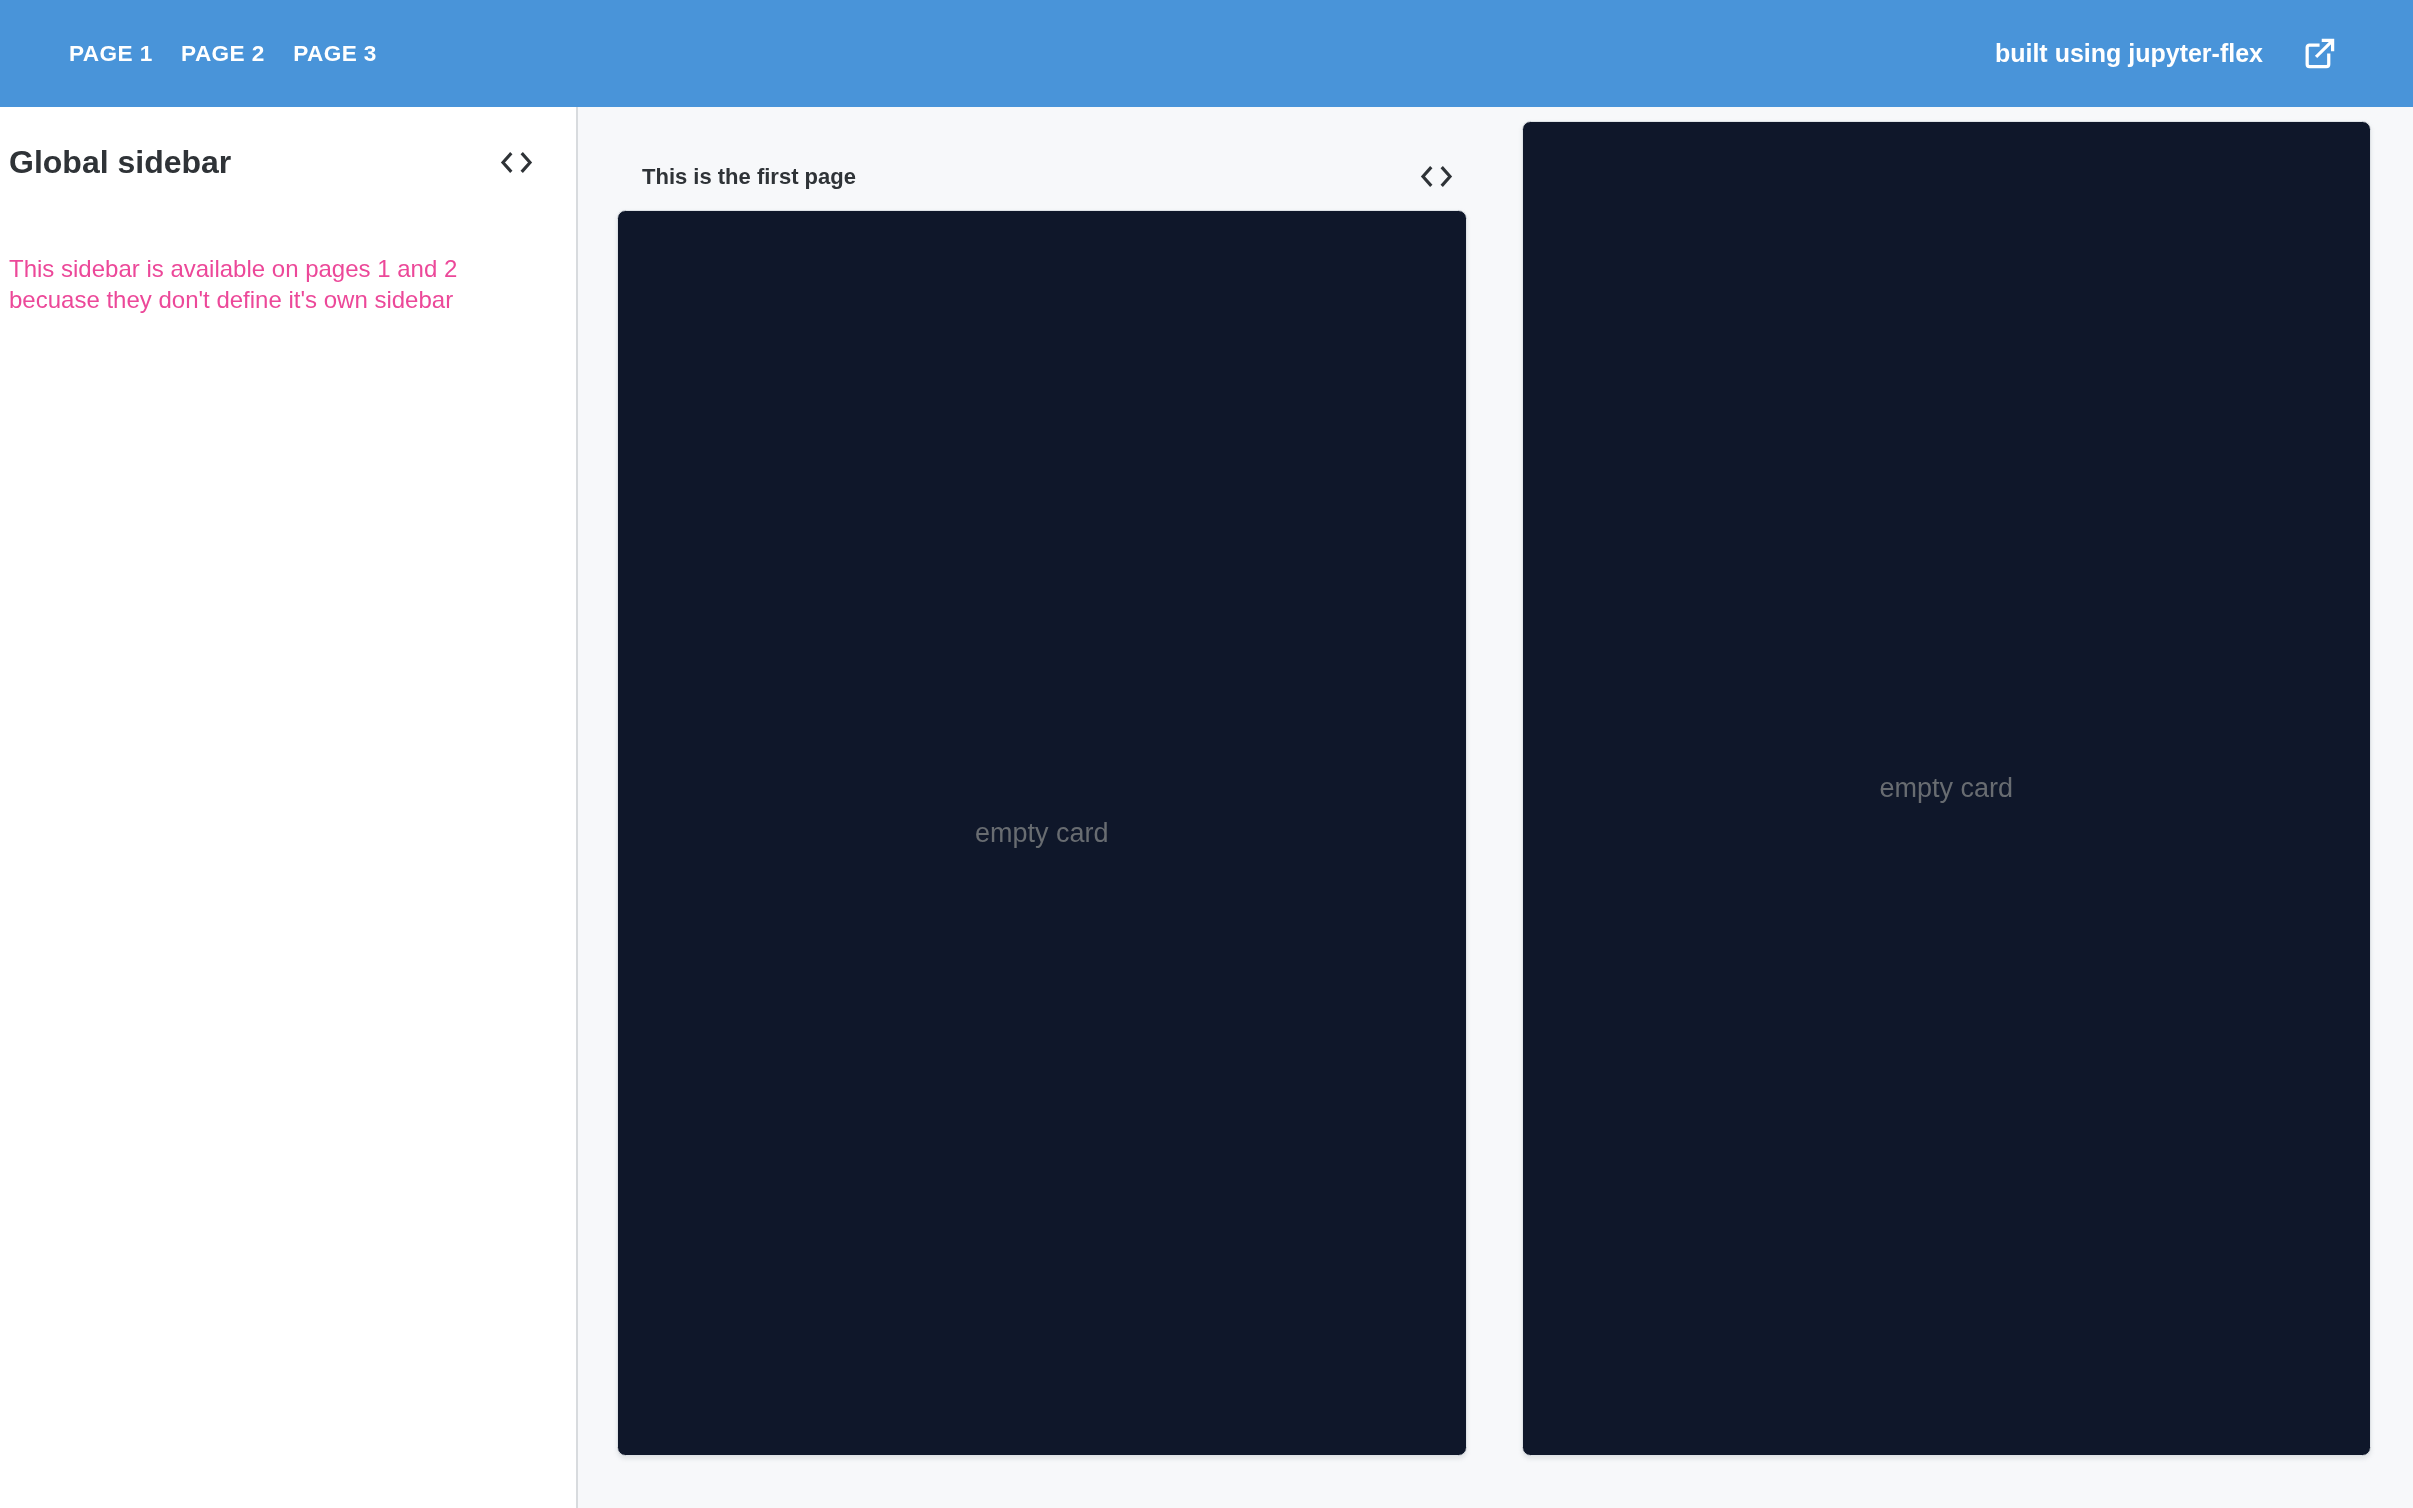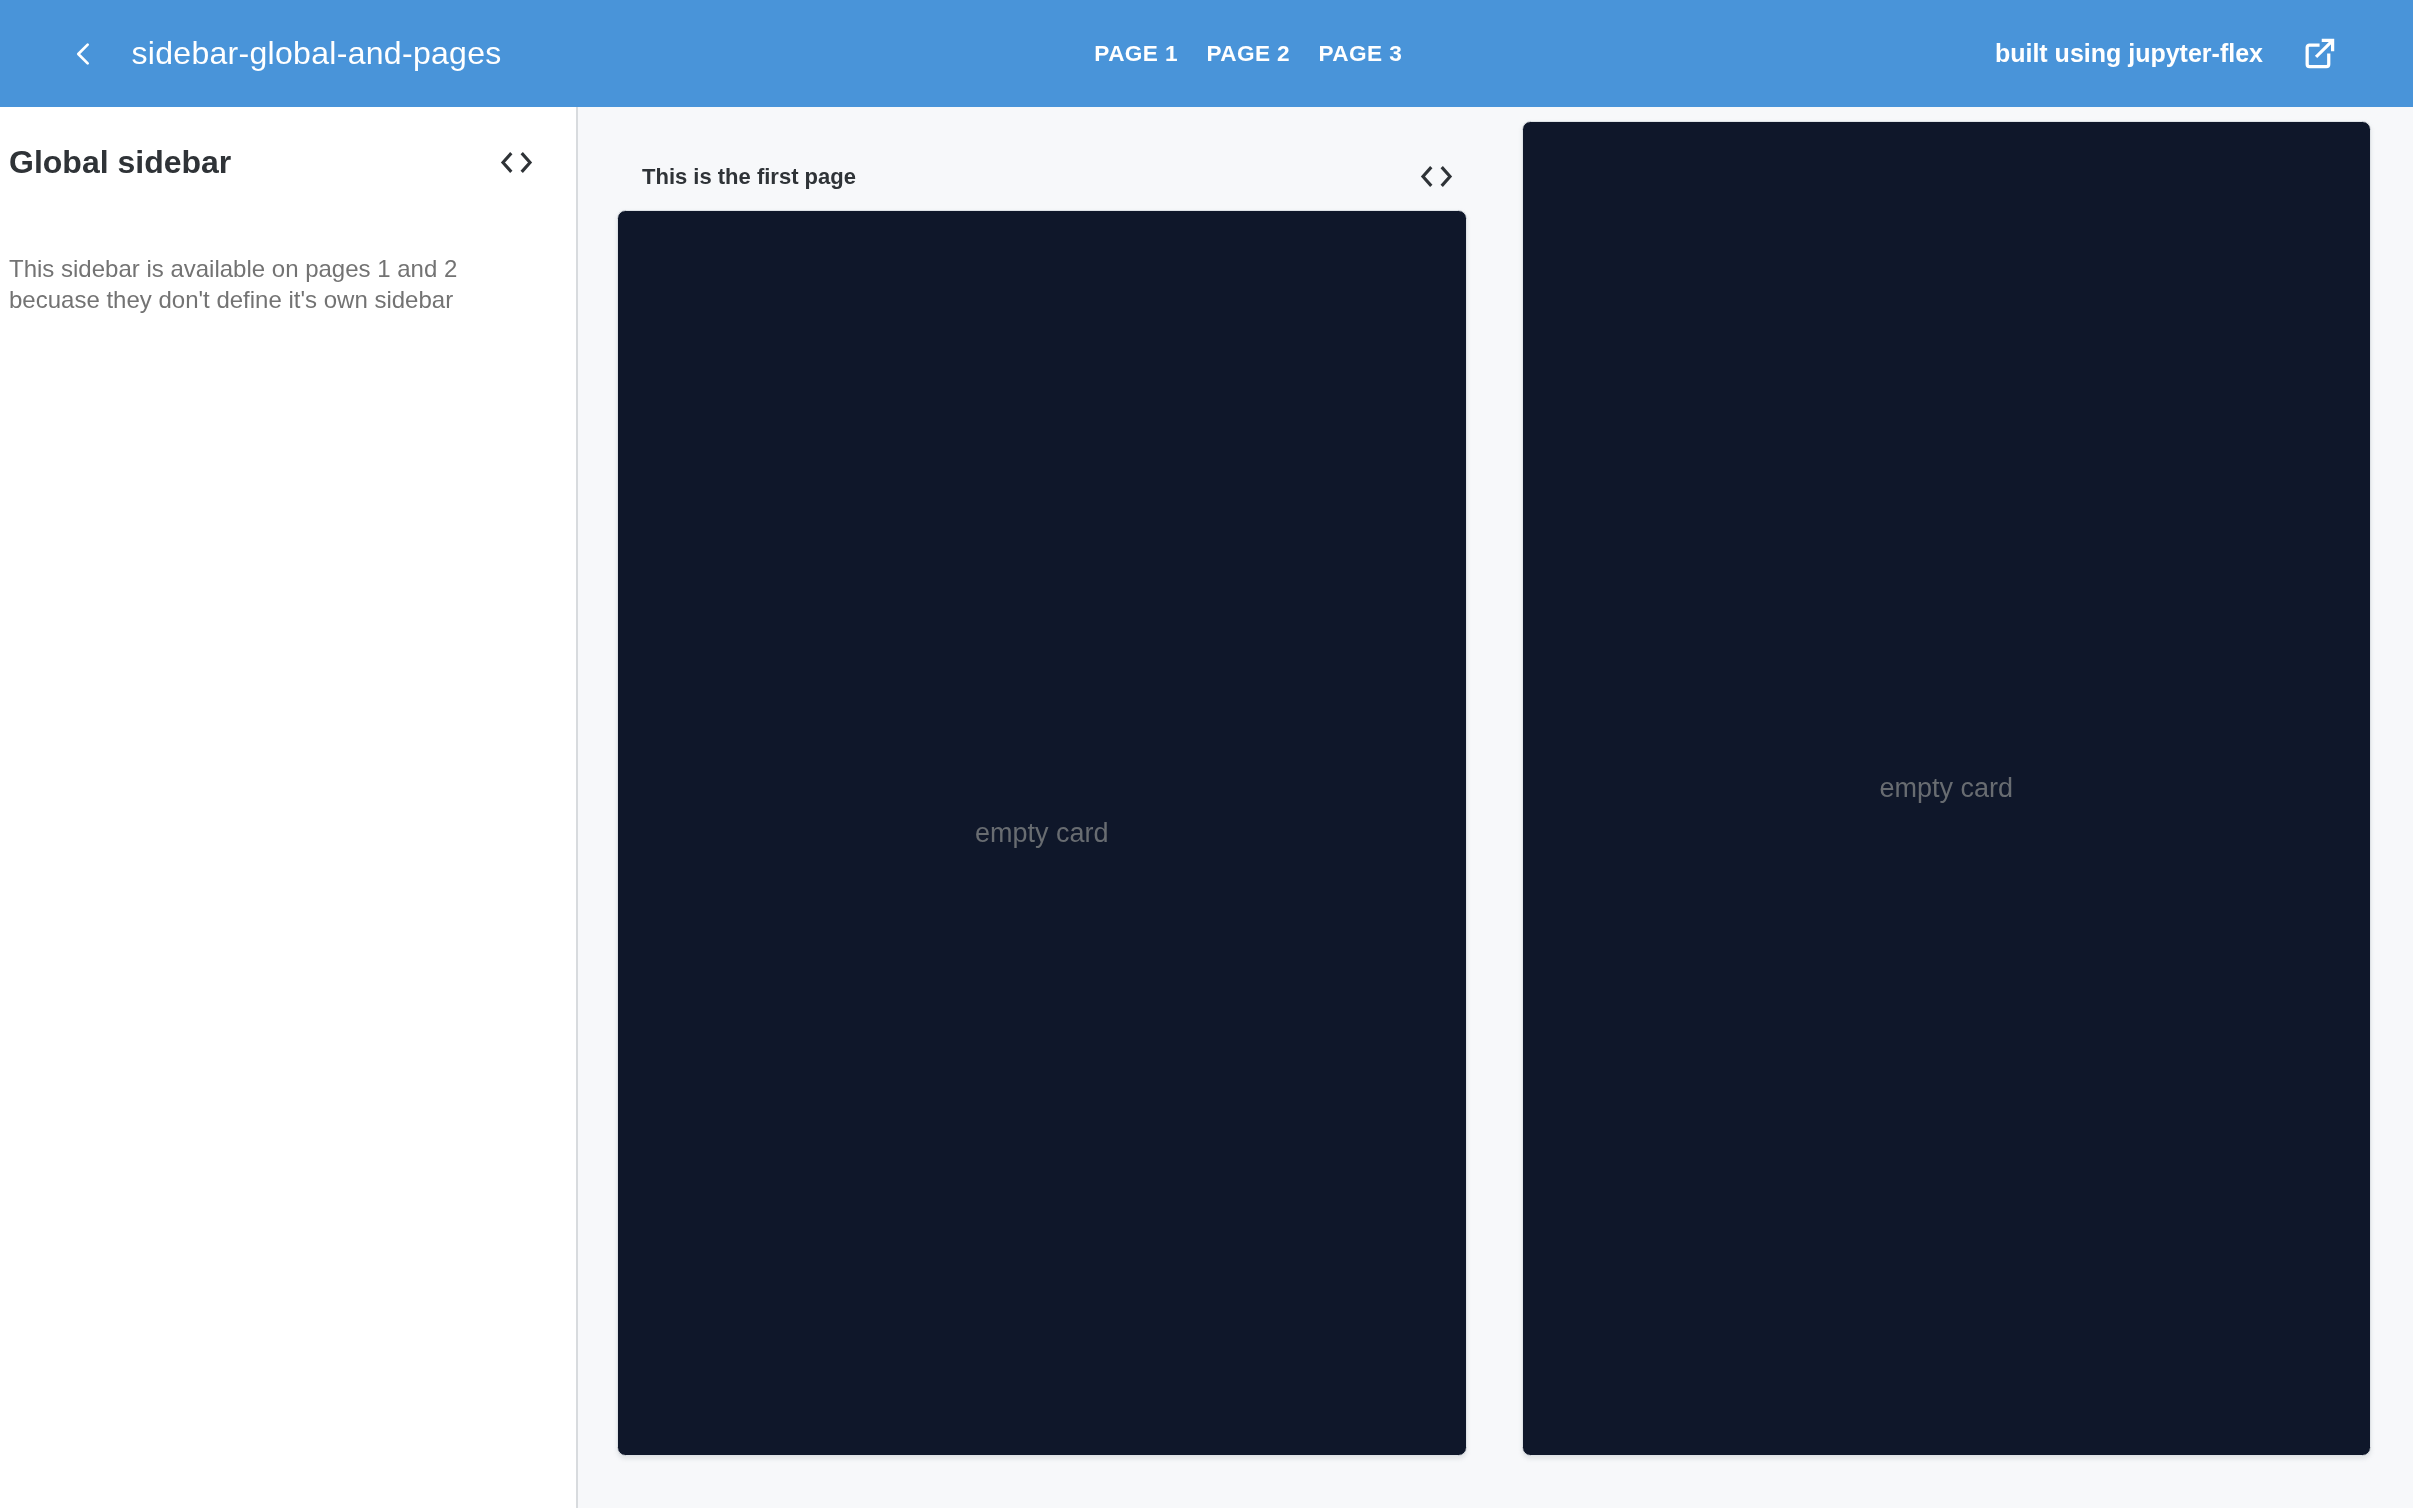--- a/index.html
+++ b/index.html
@@ -45,21 +45,21 @@
     padding: 0 38px 0 9px;
   }
   .sidebar-header {
     margin-top: 37px;
     display: flex; align-items: center; justify-content: space-between;
   }
   .sidebar-title { font-size: 32px; font-weight: 700; color: #2f3337; }
   .code-btn { display: flex; align-items: center; justify-content: center; cursor: pointer; padding: 3.4px; }
   .sidebar-text {
     margin-top: 72px;
-    font-size: 24px; line-height: 31px; color: #737373;
+    font-size: 24px; line-height: 31px; color: #ec4899;
     max-width: 503px;
   }
 
   
   .main {
     flex: 1;
     background: #f7f8fa;
     display: flex;
     gap: 55px;
     padding: 0 42px 52px 39px;
@@ -83,30 +83,20 @@
     display: flex; align-items: center; justify-content: center;
   }
   .card-text { font-size: 27px; color: #686c71; }
 
   svg { display: block; }
 </style>
 </head>
 <body>
 
 <header class="app-header">
-  <div class="brand">
-    <span class="back-btn">
-      <span>
-        <svg width="25" height="32" viewBox="0 0 24 30" fill="none" stroke="#ffffff" stroke-width="2.6" stroke-linecap="round" stroke-linejoin="round">
-          <polyline points="16,6 7,15 16,24"></polyline>
-        </svg>
-      </span>
-    </span>
-    <span class="brand-title">sidebar-global-and-pages</span>
-  </div>
 
   <nav class="header-nav">
     <a class="nav-link">PAGE 1</a>
     <a class="nav-link">PAGE 2</a>
     <a class="nav-link">PAGE 3</a>
   </nav>
 
   <div class="credit">
     <span class="credit-text">built using jupyter-flex</span>
     <span class="ext-icon">

